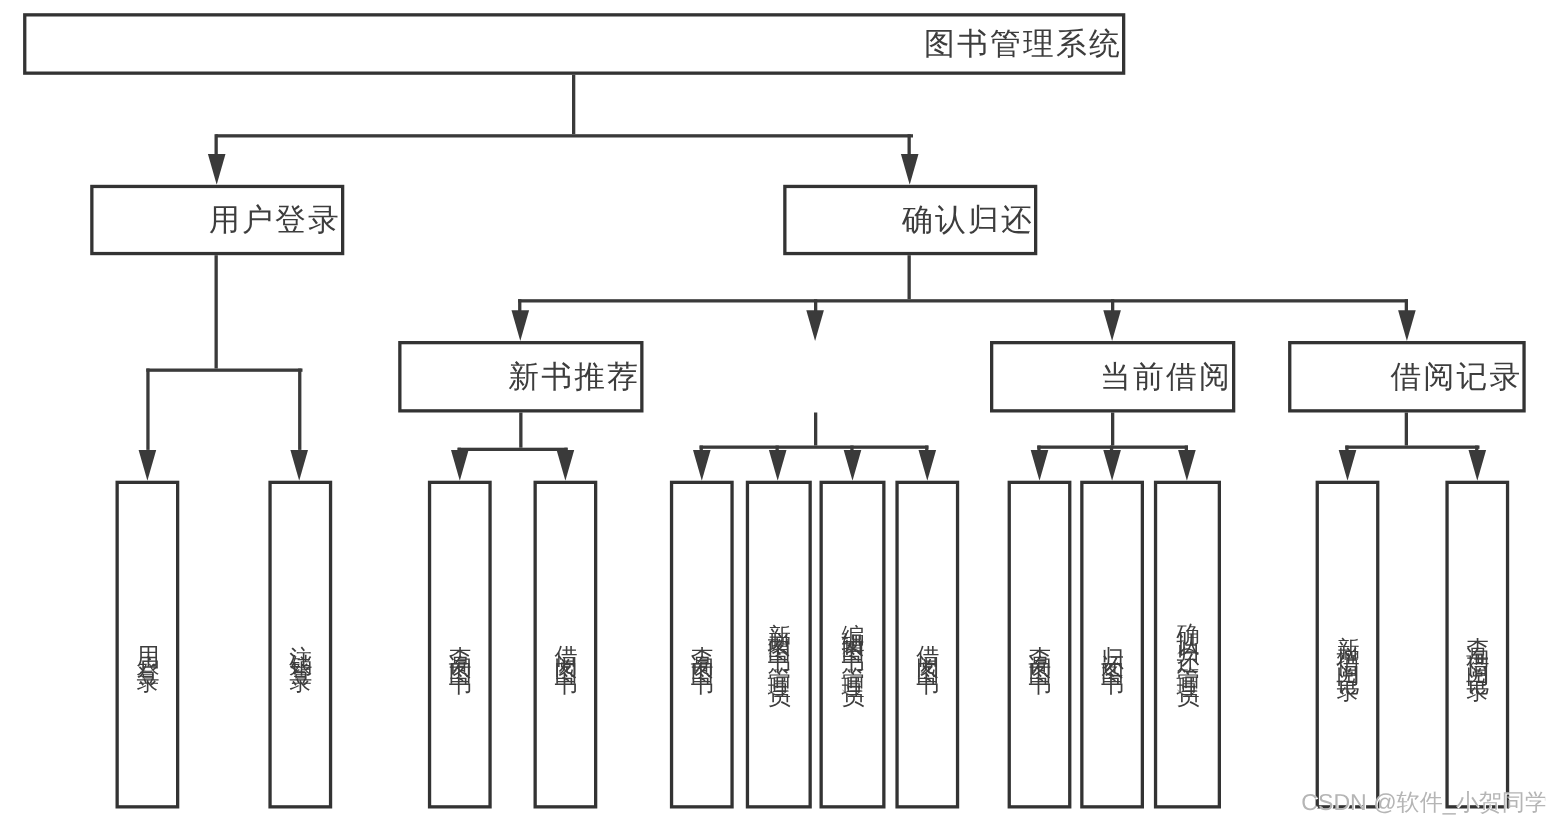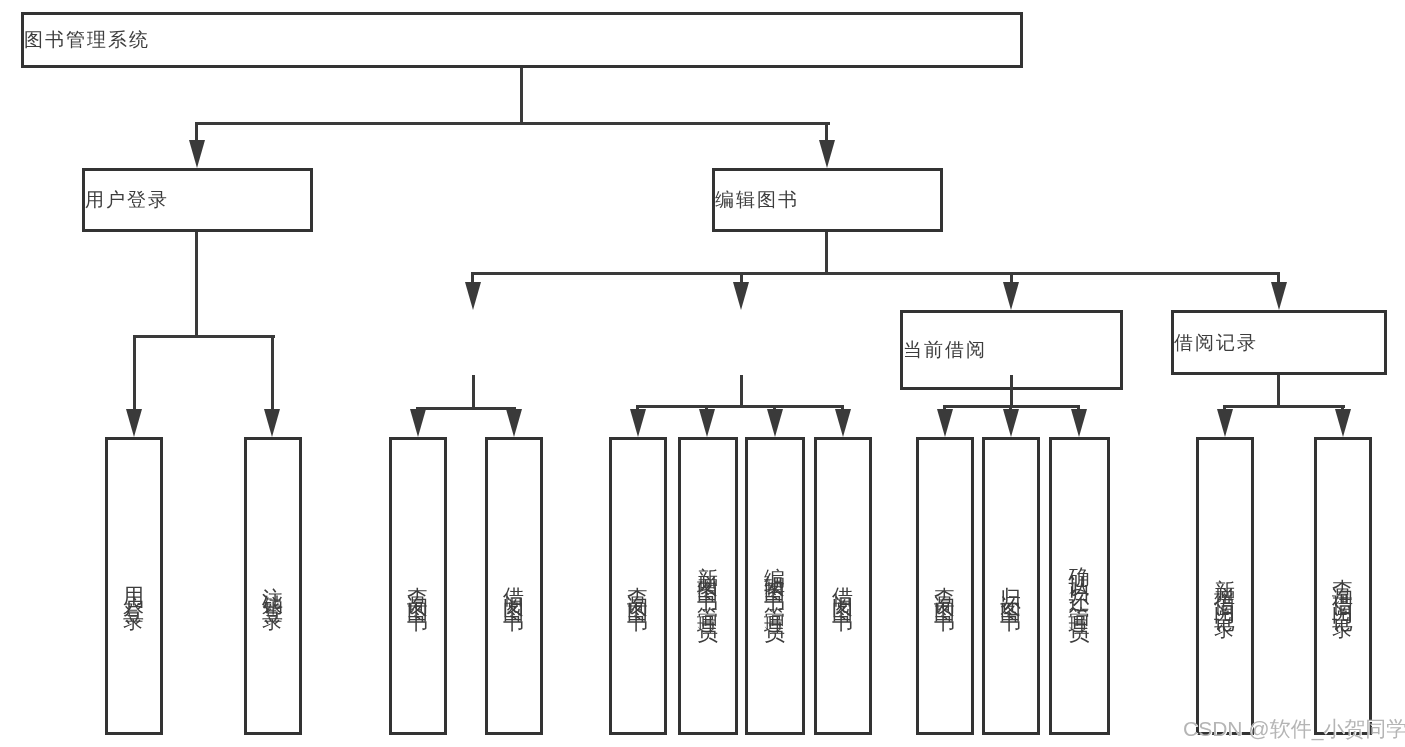--- a/index.html
+++ b/index.html
@@ -18,23 +18,23 @@
     font-family: "Liberation Sans", sans-serif;
     overflow: hidden;
   }
   .hbox {
     position: absolute;
     box-sizing: border-box;
     border: 3px solid var(--border);
     background: var(--bg);
     display: flex;
     align-items: center;
-    justify-content: flex-start;
+    justify-content: flex-end;
     color: var(--text);
-    font-size: 19px;
+    font-size: 28px;
     letter-spacing: 2px;
     white-space: nowrap;
   }
   .vbox {
     position: absolute;
     box-sizing: border-box;
     border: 3px solid var(--border);
     background: var(--bg);
     display: flex;
     align-items: center;
@@ -82,42 +82,45 @@
   <div class="hline" style="left:196px;top:122px;width:634px"></div>
   <div class="vline" style="left:195px;top:122px;height:20px"></div>
   <div class="arrow" style="left:189px;top:140px"></div>
   <div class="vline" style="left:825px;top:122px;height:20px"></div>
   <div class="arrow" style="left:819px;top:140px"></div>
 
   <div class="hbox" style="left:82px;top:168px;width:231px;height:64px">
     <span>用户登录</span>
   </div>
   <div class="hbox" style="left:712px;top:168px;width:231px;height:64px">
-    <span>编辑图书</span>
+    <span>确认归还</span>
   </div>
 
   <div class="vline" style="left:195px;top:232px;height:103px"></div>
   <div class="hline" style="left:133px;top:335px;width:142px"></div>
   <div class="vline" style="left:133px;top:335px;height:74px"></div>
   <div class="arrow" style="left:126px;top:409px"></div>
   <div class="vline" style="left:271px;top:335px;height:74px"></div>
   <div class="arrow" style="left:264px;top:409px"></div>
 
   <div class="vline" style="left:825px;top:232px;height:40px"></div>
   <div class="hline" style="left:471px;top:272px;width:809px"></div>
   <div class="vline" style="left:471px;top:272px;height:12px"></div>
   <div class="arrow" style="left:465px;top:282px"></div>
   <div class="vline" style="left:740px;top:272px;height:12px"></div>
   <div class="arrow" style="left:733px;top:282px"></div>
   <div class="vline" style="left:1010px;top:272px;height:12px"></div>
   <div class="arrow" style="left:1003px;top:282px"></div>
   <div class="vline" style="left:1277px;top:272px;height:12px"></div>
   <div class="arrow" style="left:1271px;top:282px"></div>
 
-  <div class="hbox" style="left:900px;top:310px;width:223px;height:80px">
+  <div class="hbox" style="left:362px;top:310px;width:223px;height:65px">
+    <span>新书推荐</span>
+  </div>
+  <div class="hbox" style="left:900px;top:310px;width:223px;height:65px">
     <span>当前借阅</span>
   </div>
   <div class="hbox" style="left:1171px;top:310px;width:216px;height:65px">
     <span>借阅记录</span>
   </div>
 
   <div class="vline" style="left:472px;top:375px;height:32px"></div>
   <div class="hline" style="left:416px;top:407px;width:100px"></div>
   <div class="vline" style="left:416px;top:407px;height:4px"></div>
   <div class="arrow" style="left:410px;top:409px"></div>

